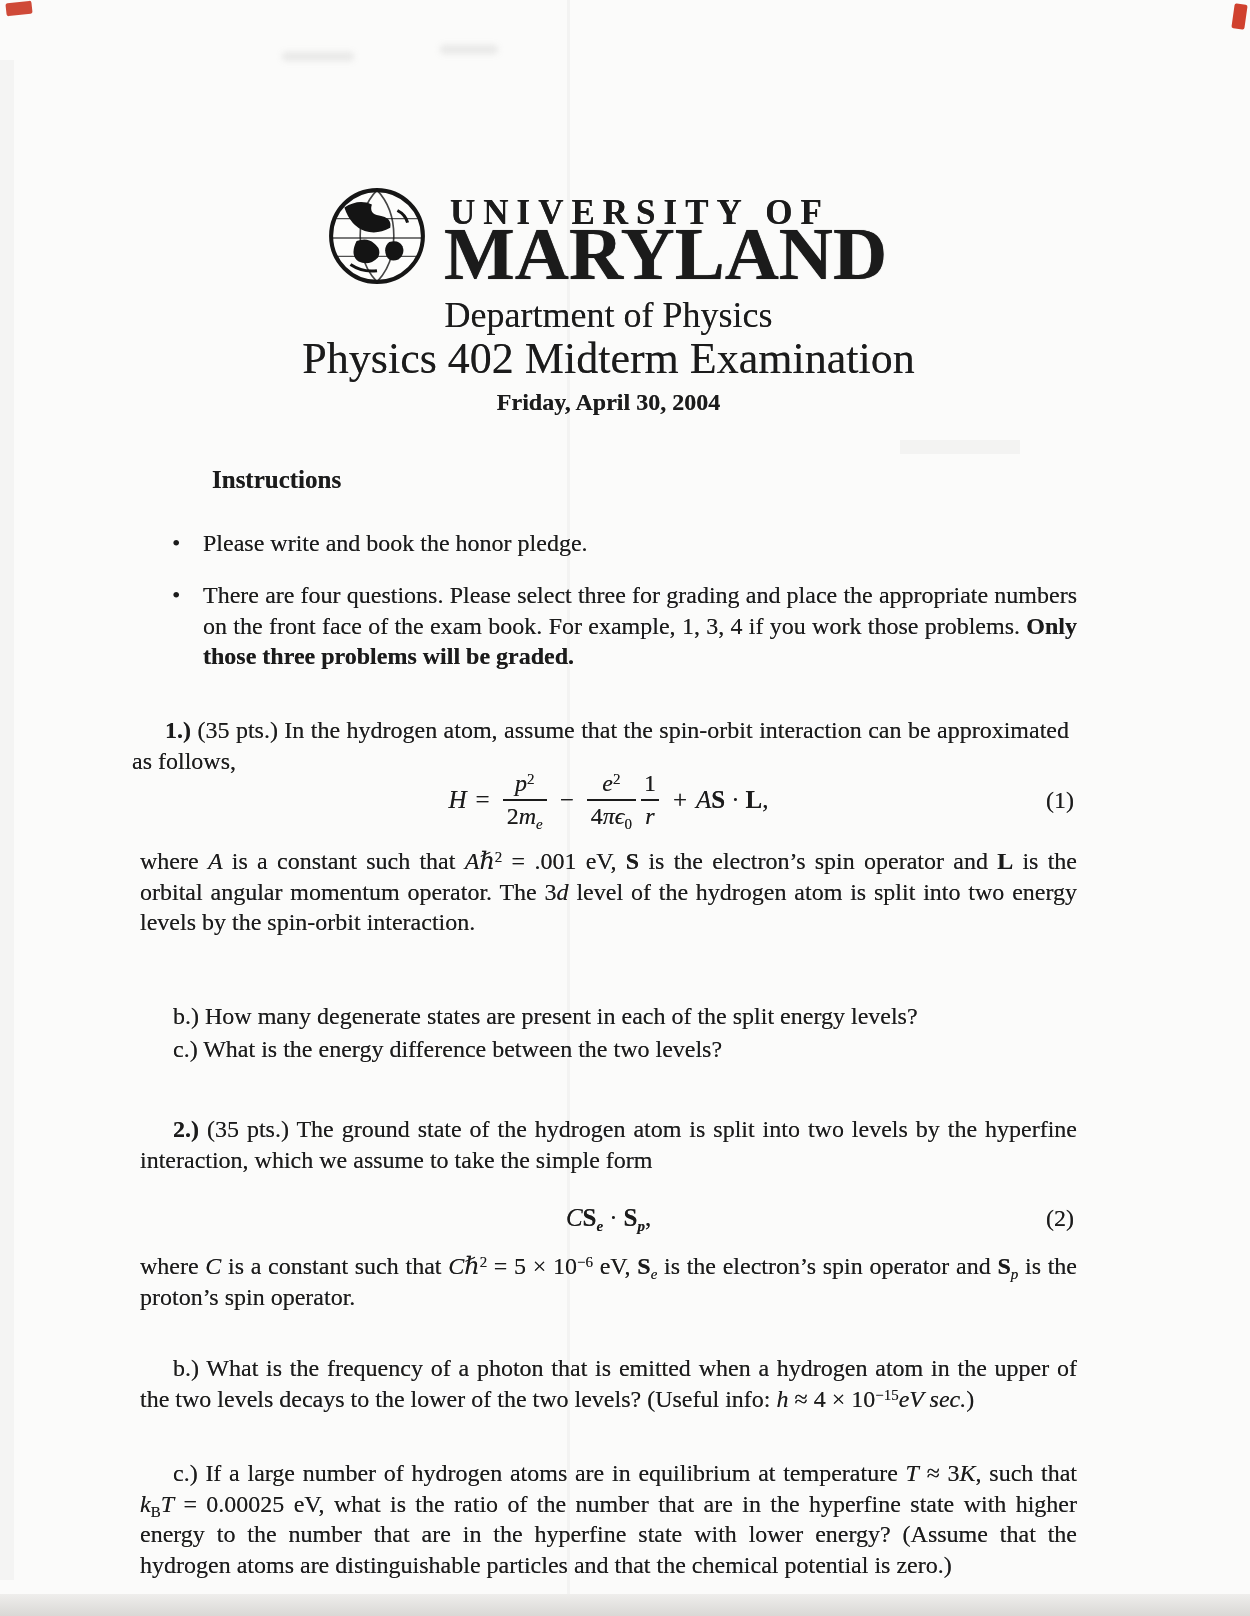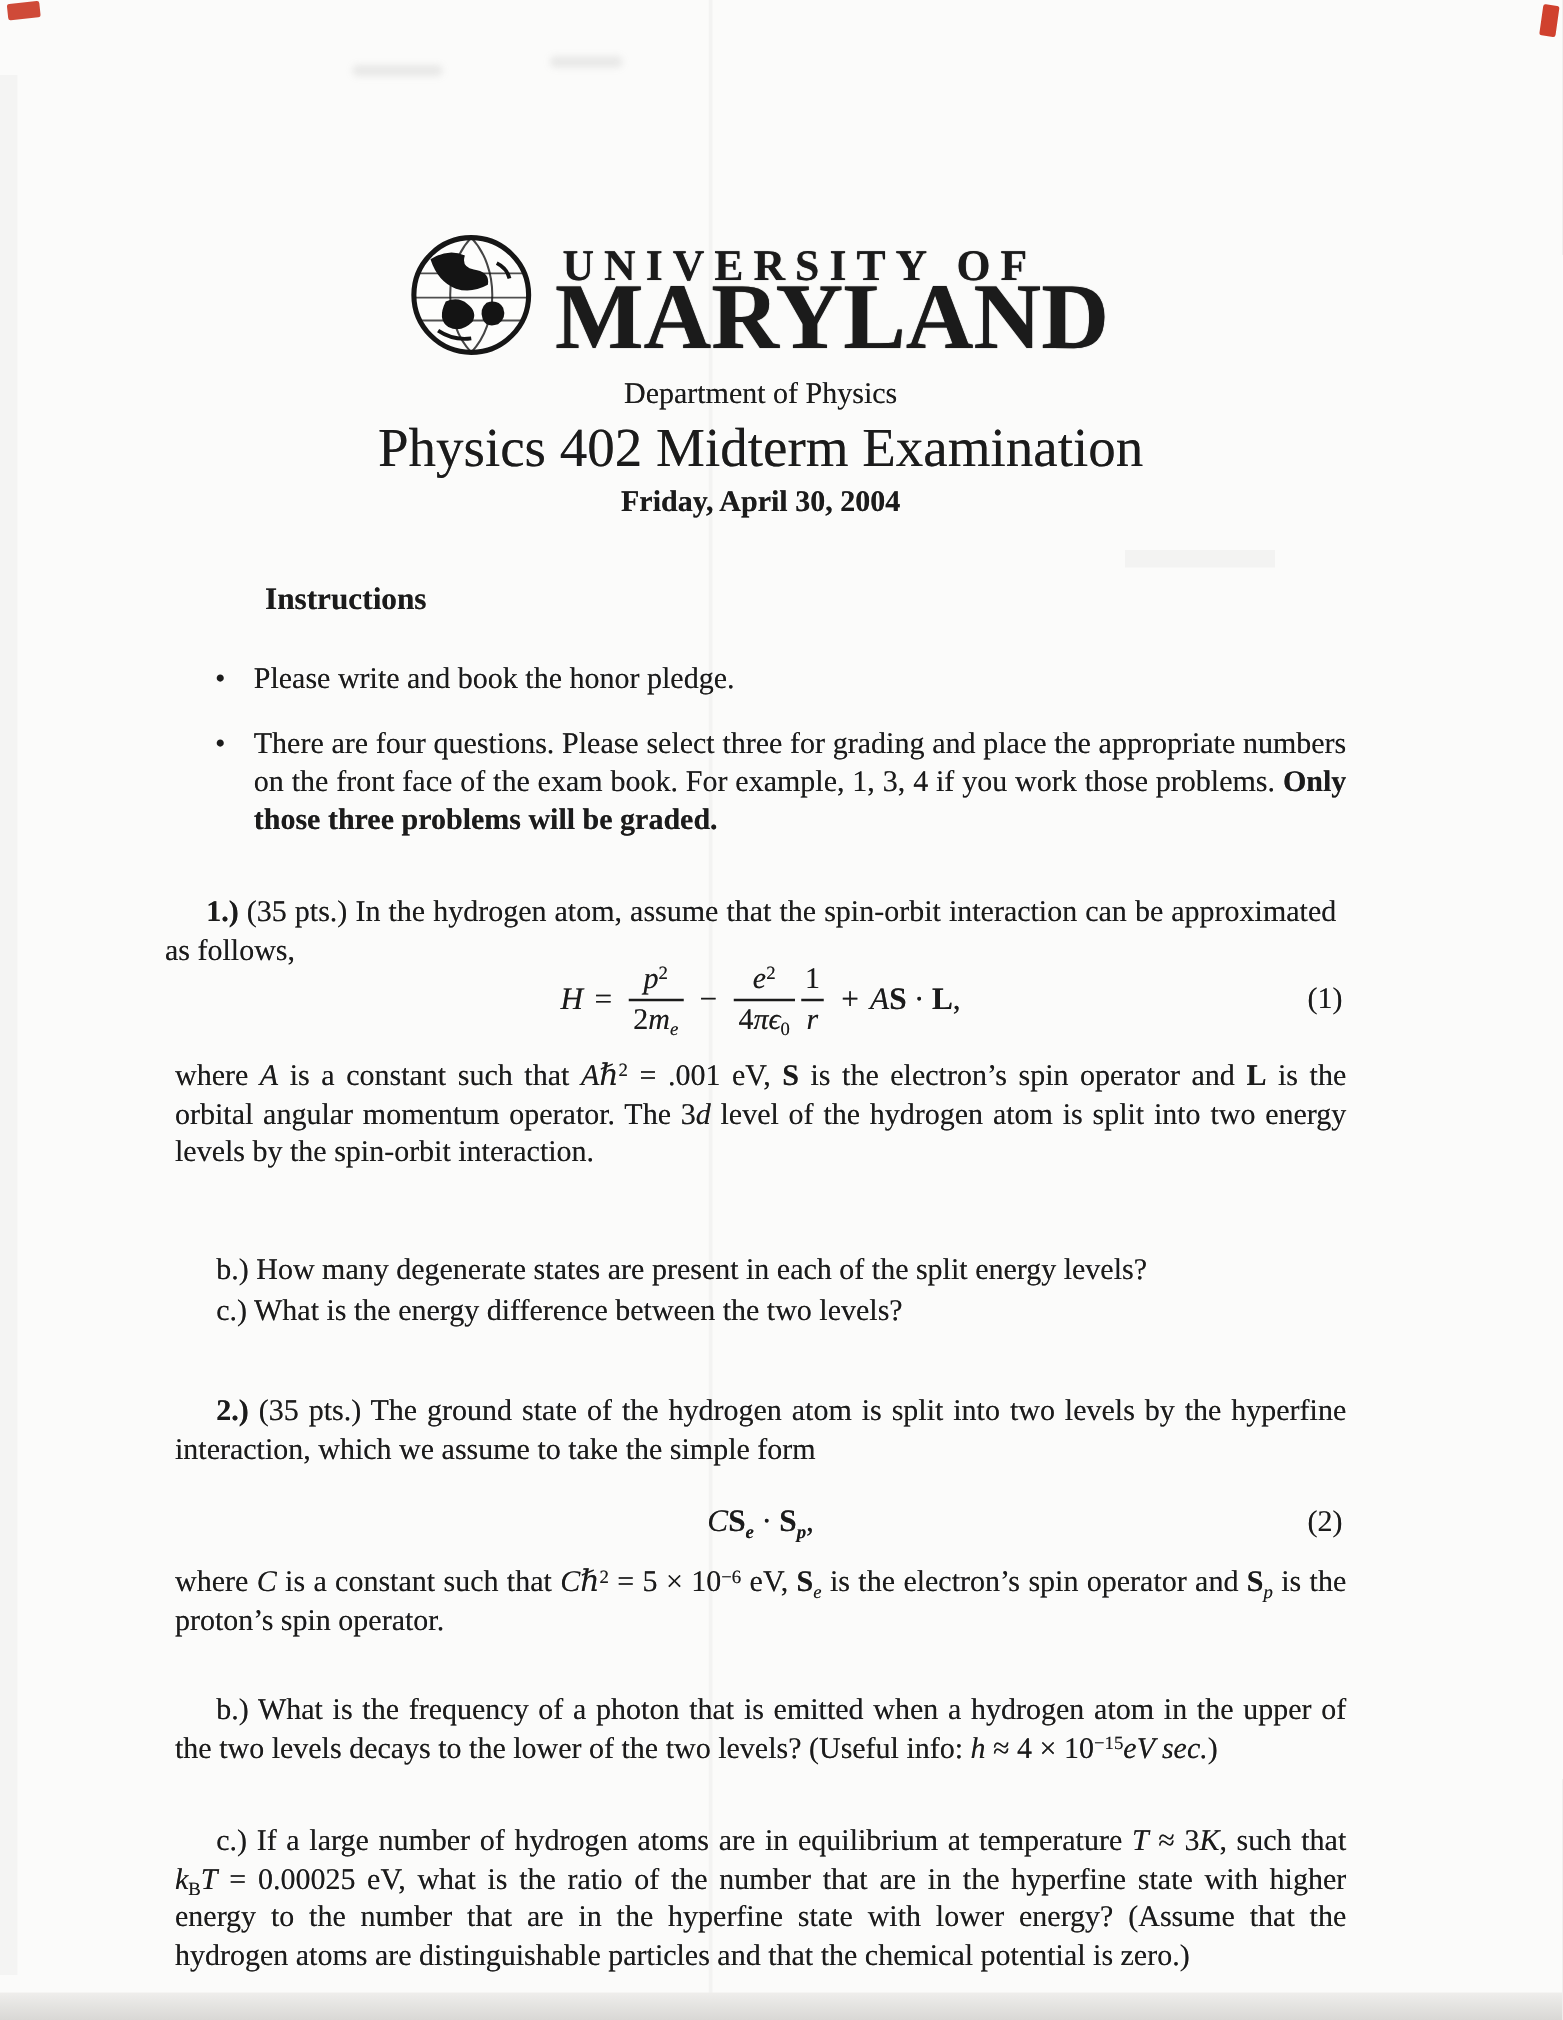--- a/index.html
+++ b/index.html
@@ -87,21 +87,21 @@
     <path d="M9,33 H91 M6,52 H94 M11,70 H89" stroke="#161616" stroke-width="1.4" opacity="0.75"></path>
     <path d="M18,22 q14,-9 27,-3 q-3,9 7,11 q13,2 11,12 q-13,7 -25,3 q-14,-5 -20,-23z" fill="#141414"></path>
     <path d="M30,55 q10,-4 17,2 q8,6 4,14 q-9,9 -19,4 q-9,-6 -2,-20z" fill="#141414"></path>
     <path d="M62,56 q9,-3 13,4 q3,8 -4,13 q-9,3 -12,-4 q-3,-8 3,-13z" fill="#141414"></path>
     <path d="M24,78 q12,8 26,6" stroke="#141414" stroke-width="3" fill="none"></path>
     <path d="M70,25 q8,4 10,12" stroke="#141414" stroke-width="3" fill="none"></path>
   </svg>
   <div class="abs u1">UNIVERSITY OF</div>
   <div class="abs u2">MARYLAND</div>
 
-  <div class="abs center dept para" style="text-align:center;font-size:24px;">Department of Physics</div>
+  <div class="abs center dept para" style="text-align:center;font-size:36px;">Department of Physics</div>
   <div class="abs center course para" style="text-align:center;font-size:44px;">Physics 402 Midterm Examination</div>
   <div class="abs center date para" style="text-align:center;font-size:24px;font-weight:700;">Friday, April 30, 2004</div>
 
   <div class="abs heading para" style="font-size:25px;font-weight:700;text-align:left;margin-left:40px;">Instructions</div>
 
   <div class="abs bullet-row b1">
     <span class="bullet">•</span>
     <div class="btext para"><span>Please write and book the honor pledge.</span></div>
   </div>
 

